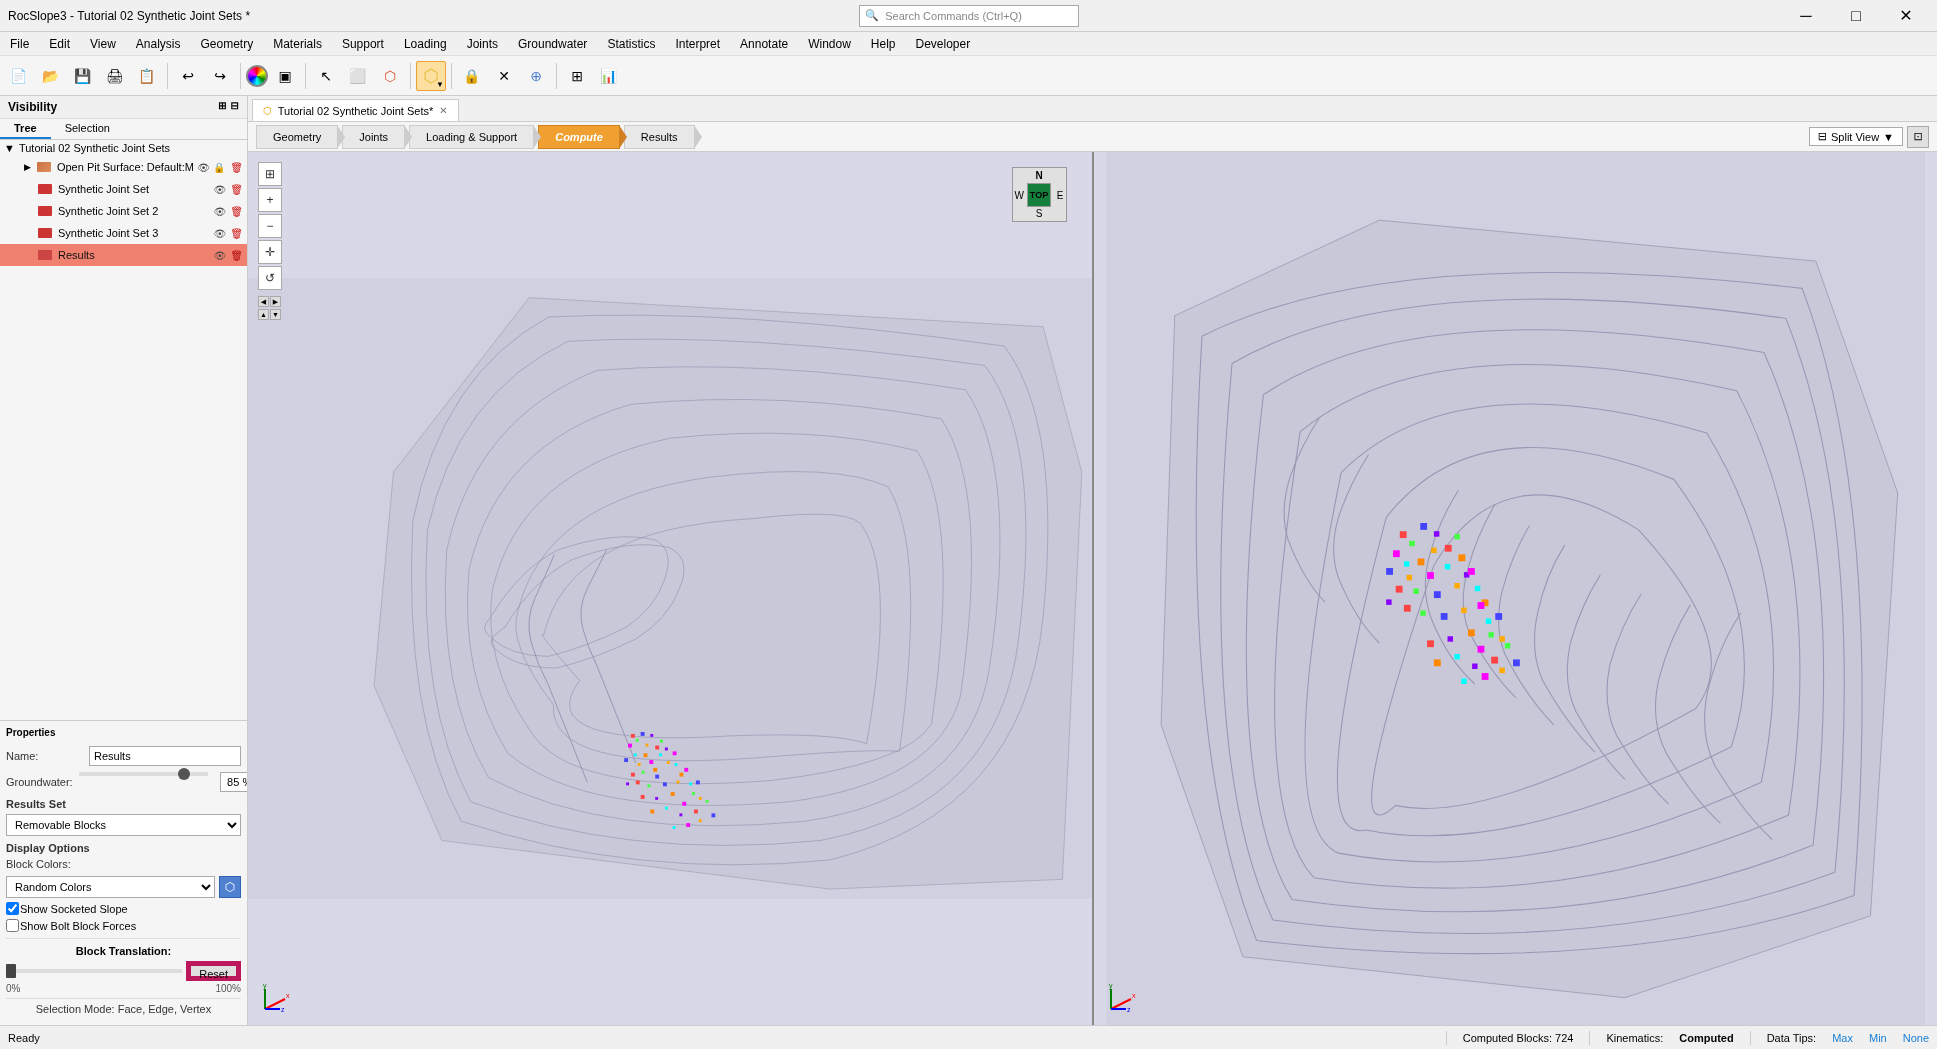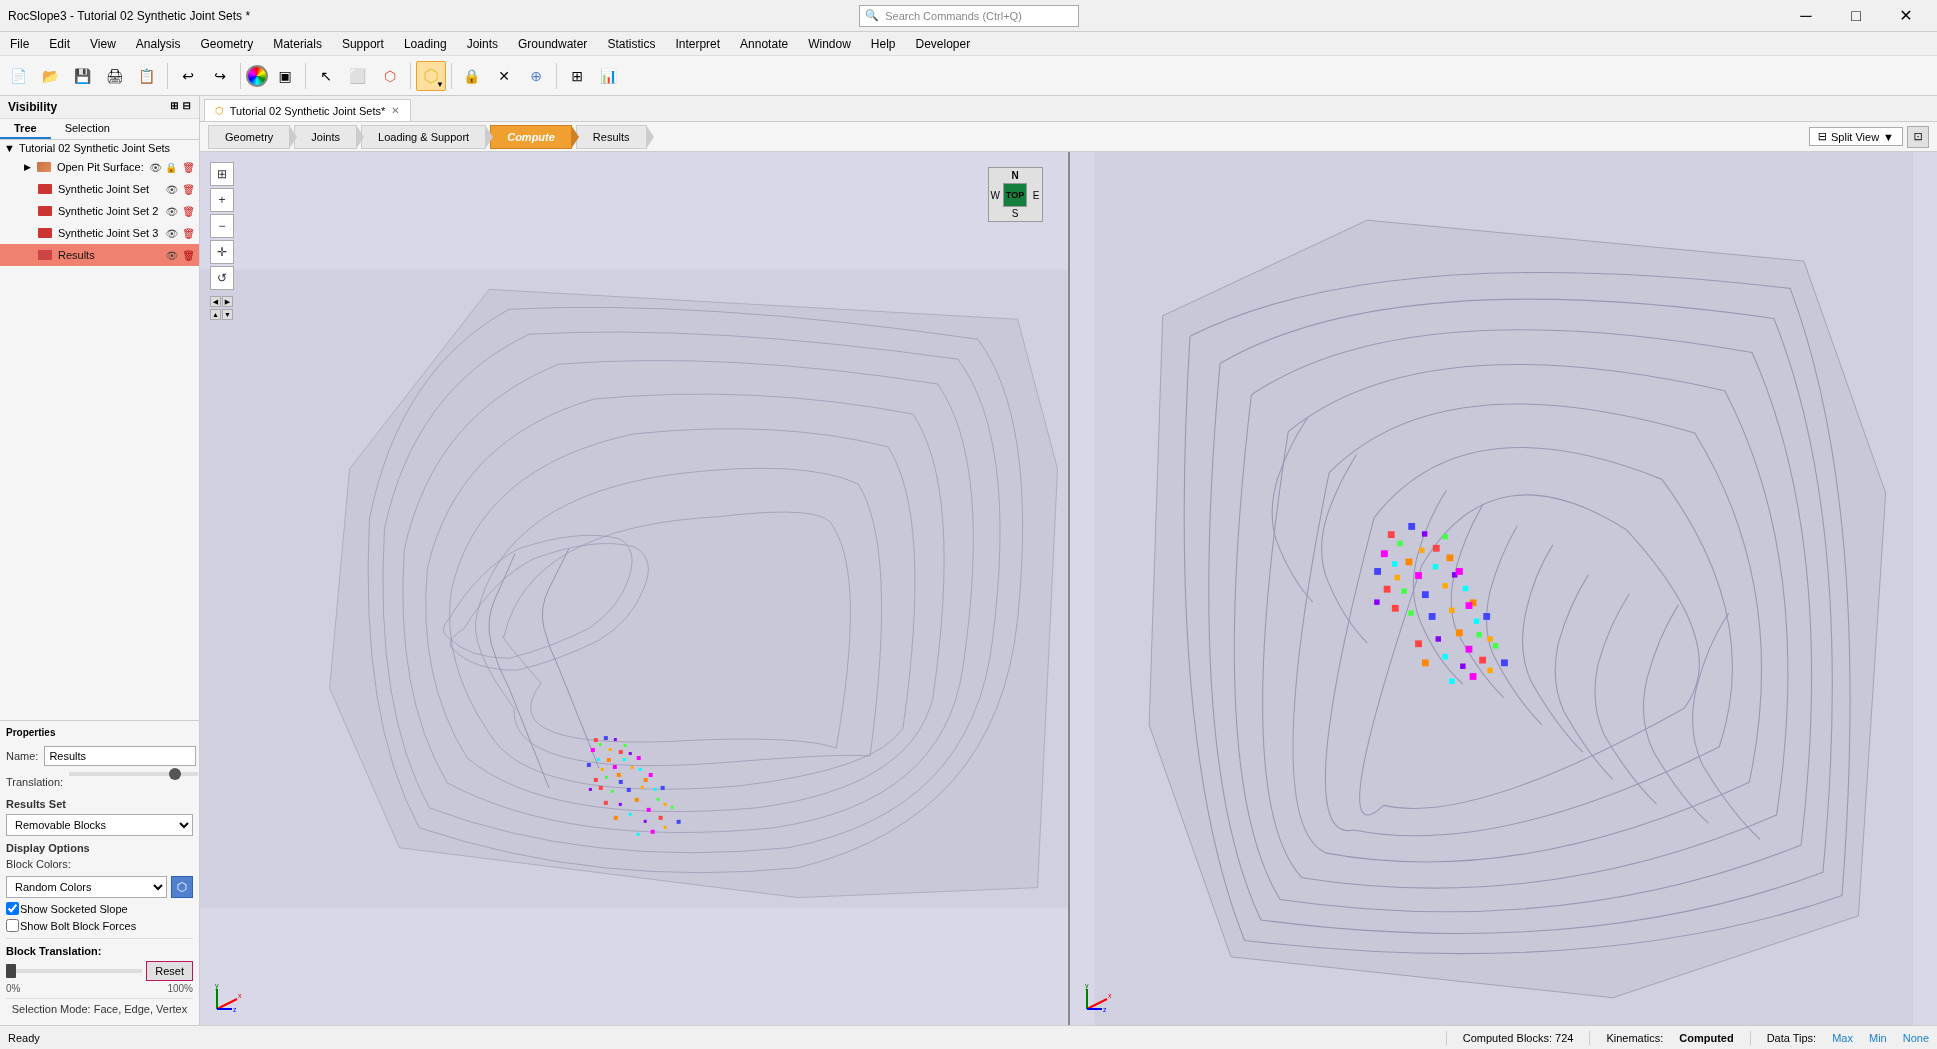--- a/index.html
+++ b/index.html
@@ -66,21 +66,21 @@
     .tb-sep { width: 1px; height: 26px; background: #ccc; margin: 0 3px; }
 
     
     #main {
       display: flex;
       height: calc(1049px - 32px - 24px - 40px - 24px);
     }
 
     
     #left-panel {
-      width: 200px;
+      width: 248px;
       background: #f5f5f5;
       border-right: 1px solid #ccc;
       display: flex;
       flex-direction: column;
       overflow: hidden;
     }
 
     
     #visibility-header {
       padding: 4px 8px;
@@ -215,42 +215,42 @@
       display: flex; align-items: center; gap: 1px;
       margin-bottom: 4px; font-size: 11px;
     }
     .prop-checkbox-row input[type=checkbox] { margin: 0; }
 
     .block-translation-section {
       margin-top: 6px;
       border-top: 1px solid #ddd;
       padding-top: 6px;
     }
-    .block-trans-header { font-size: 11px; font-weight: bold; margin-bottom: 4px; }
+    .block-trans-header { font-size: 11px; font-weight: bold; margin-bottom: 4px; text-align: center; }
     .block-trans-slider-row {
       display: flex; align-items: center; gap: 4px;
     }
     .block-trans-slider {
       flex: 1;
       height: 4px;
       -webkit-appearance: none;
       background: #ddd;
     }
     .block-trans-slider::-webkit-slider-thumb {
       -webkit-appearance: none;
       width: 10px; height: 14px;
       background: #444;
       border-radius: 1px;
       cursor: pointer;
     }
     .block-trans-reset-btn {
       padding: 2px 8px;
       font-size: 11px;
       background: #e0e0e0;
-      border: 1px solid #be185d;
+      border: 5px solid #be185d;
       cursor: pointer;
       height: 20px;
     }
     .block-trans-labels {
       display: flex; justify-content: space-between;
       font-size: 10px; color: #555;
       margin-top: 2px;
     }
     .selection-mode {
       font-size: 11px; color: #333;
@@ -537,21 +537,21 @@
 
     <div id="properties-panel">
       <div id="properties-title">Properties</div>
 
       <div class="prop-row">
         <span class="prop-label">Name:</span>
         <input class="prop-input" type="text" value="Results" style="flex: 1 1 0%;">
       </div>
 
       <div class="prop-row">
-        <span class="prop-label">Translation:</span>
+        <span class="prop-label">Groundwater:</span>
         <div class="prop-slider-container">
           <input type="range" class="prop-slider" min="0" max="100" value="85" style="flex: 1 1 0%;">
           <div class="prop-number">
             <span>85 %</span>
           </div>
         </div>
       </div>
 
       <div class="section-header">Results Set</div>
       <div class="prop-dropdown-row">

